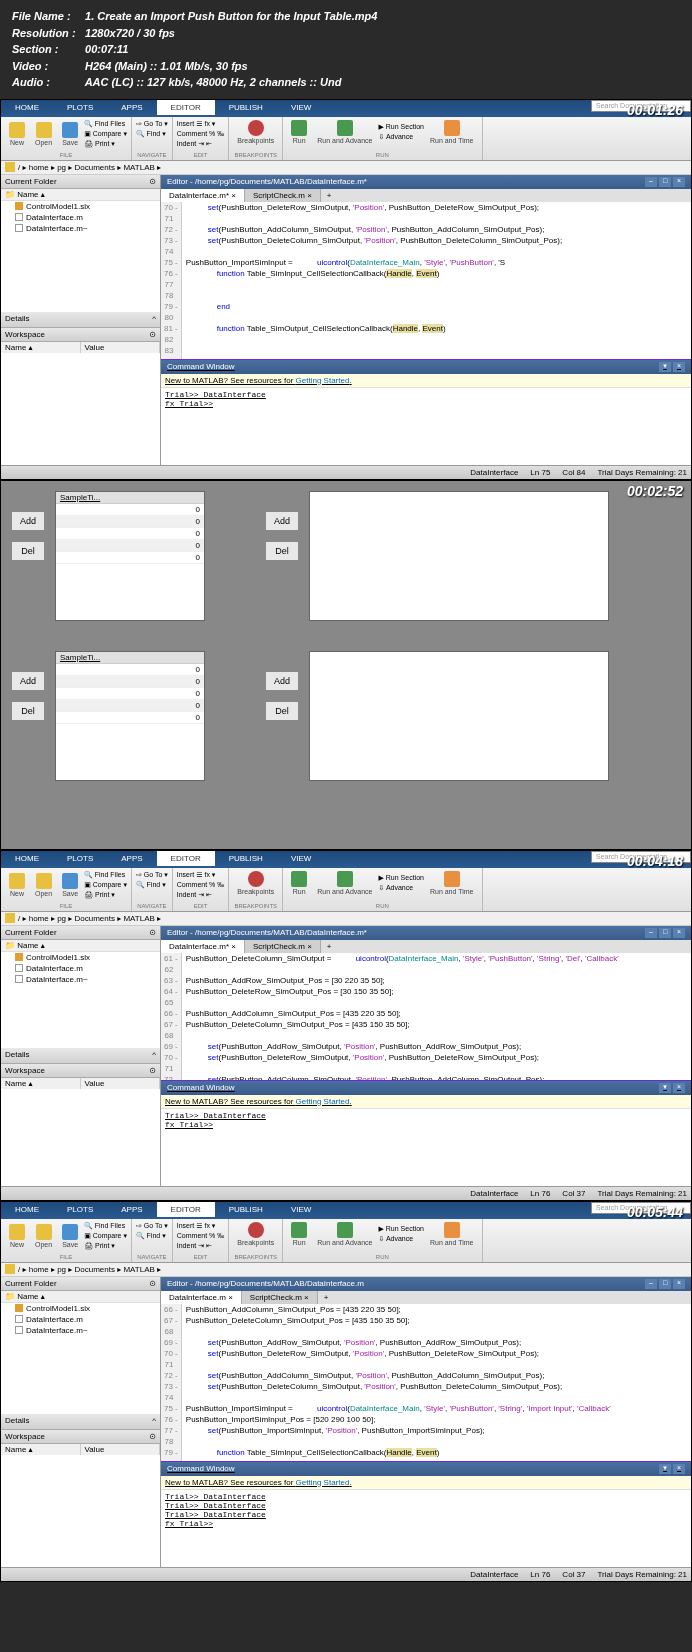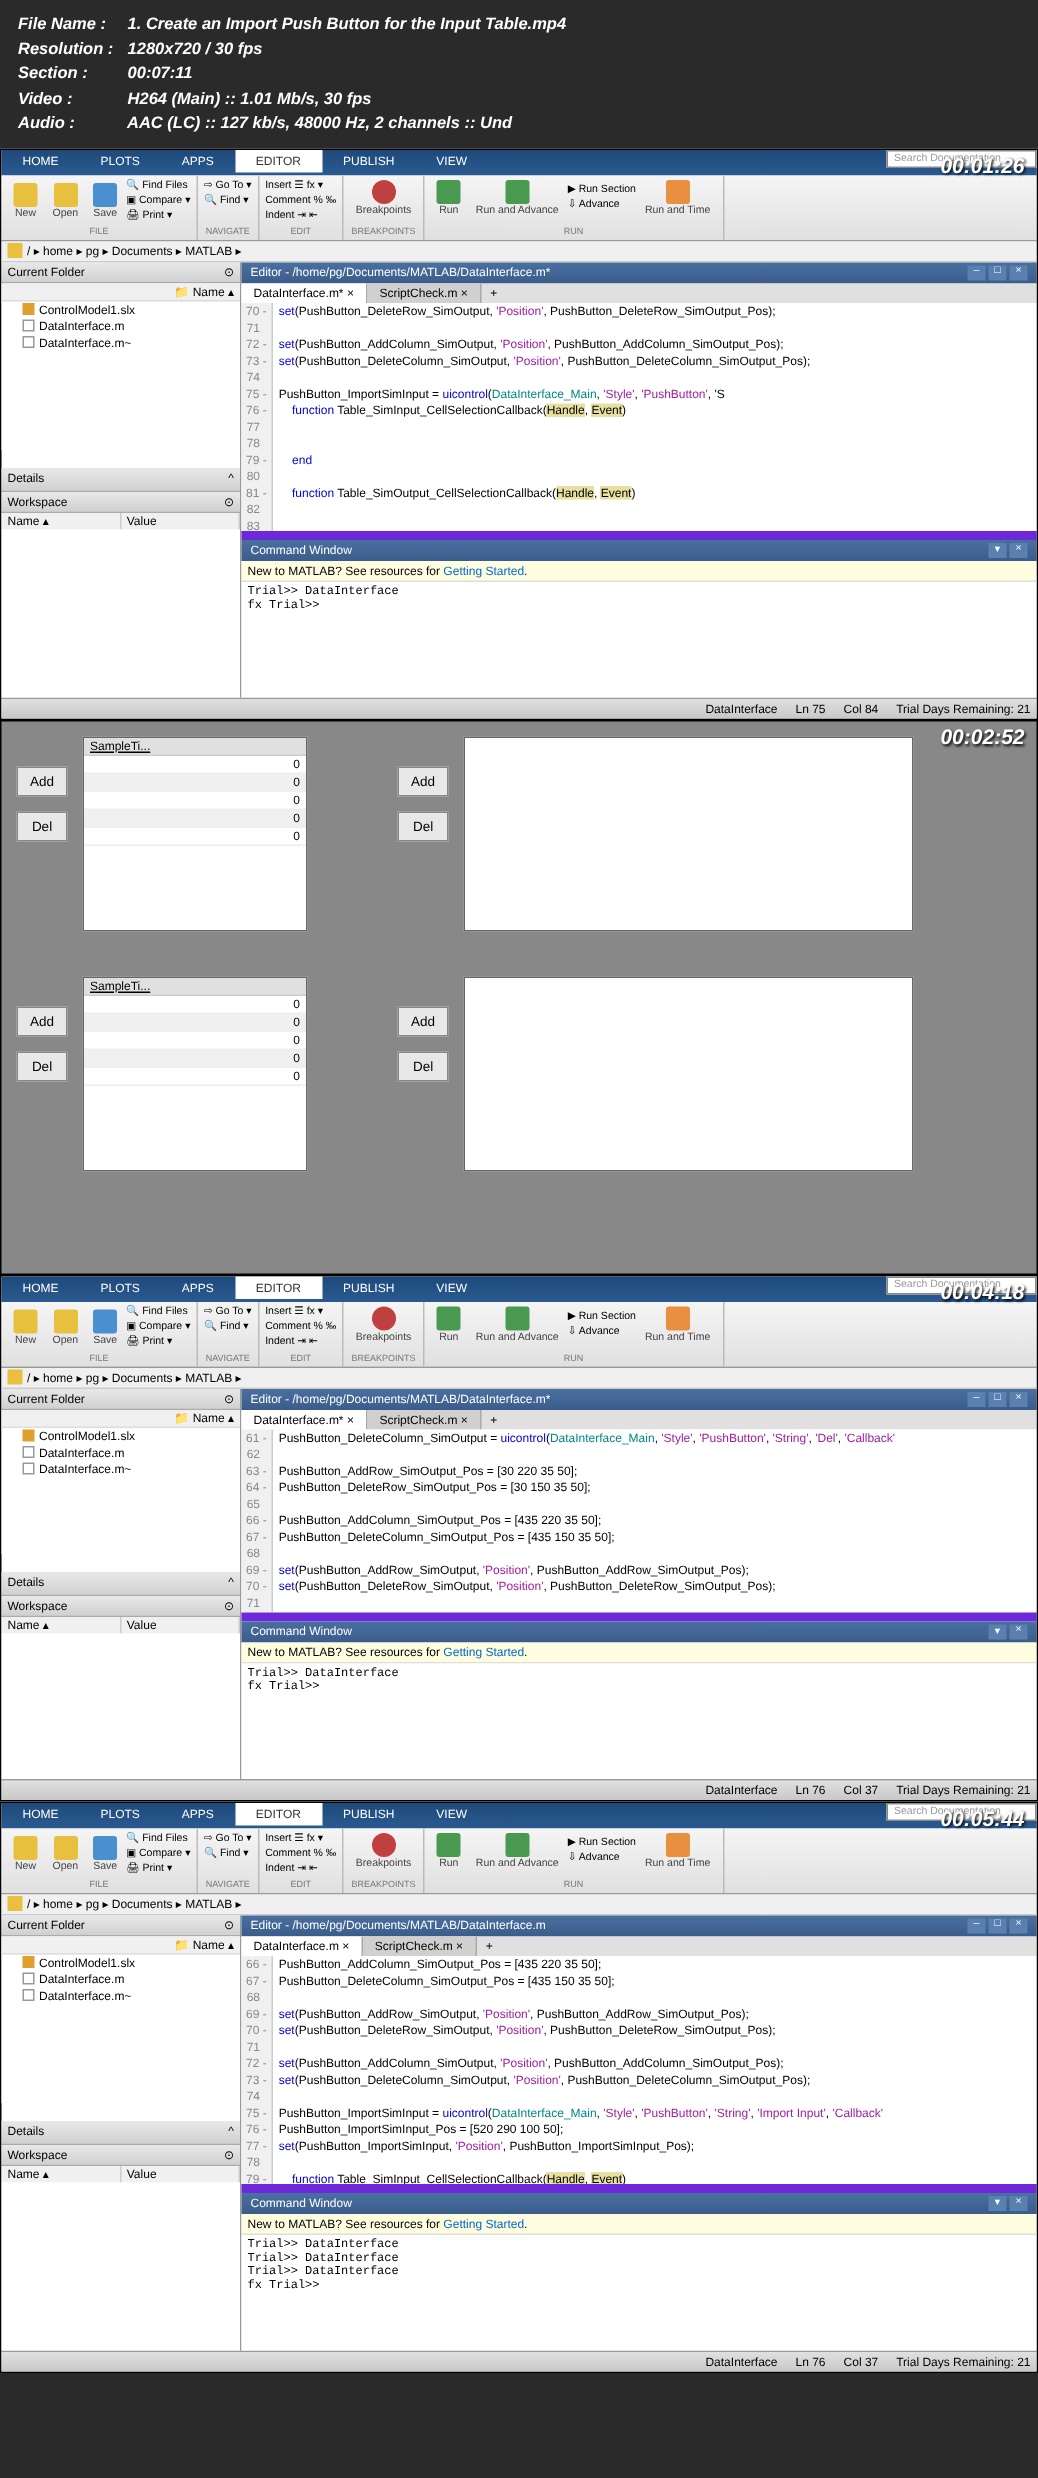--- a/index.html
+++ b/index.html
@@ -18,44 +18,44 @@
 .tb-icon.green { background:#4a9950; }
 .tb-icon.yellow { background:#e8c040; }
 .tb-icon.orange { background:#e89040; }
 .tb-label { color:#444; margin-top:1px; }
 .grp-label { font-size:6px; color:#777; text-align:center; }
 .crumb { background:#f0f0f0; height:14px; font-size:8px; display:flex; align-items:center; padding:0 4px; border-bottom:1px solid #ccc; }
 .crumb-ico { width:10px; height:10px; background:#e8c040; margin-right:3px; }
 .main { display:flex; height:290px; }
 .left-panel { width:160px; border-right:1px solid #999; display:flex; flex-direction:column; }
 .panel-hdr { background:linear-gradient(#e8e8e8,#d0d0d0); font-size:8px; padding:2px 4px; border-bottom:1px solid #aaa; display:flex; justify-content:space-between; }
-.file-list { flex:1; background:#fff; font-size:8px; overflow:hidden;text-align:right; }
+.file-list { flex:1; background:#fff; font-size:8px; overflow:hidden; }
 .file-list-hdr { background:#f0f0f0; padding:1px 4px; border-bottom:1px solid #ddd; }
 .file-item { padding:1px 4px 1px 14px; display:flex; align-items:center; gap:3px; }
 .file-ico { width:8px; height:8px; background:#e0a030; flex-shrink:0; }
 .file-ico.m { background:#fff; border:1px solid #999; }
 .details-pane { height:16px;margin-top:12px; }
 .ws-cols { display:flex; font-size:8px; background:#f0f0f0; }
 .ws-col { flex:1; padding:1px 4px; border-right:1px solid #ccc; }
 .editor-area { flex:1; display:flex; flex-direction:column;justify-content:space-between; }
 .editor-title { background:linear-gradient(#4a70a0,#3a5c8a); color:#fff; font-size:8px; padding:2px 6px; display:flex; justify-content:space-between; }
 .win-ctrls { display:flex; gap:2px; }
 .win-ctrl { width:12px; height:10px; background:#5a80b0; font-size:7px; text-align:center; }
 .tabs { background:#e0e0e0; display:flex; font-size:8px; }
 .tab { padding:2px 8px; background:#d0d0d0; border-right:1px solid #aaa; }
 .tab.active { background:#fff; }
 .tab-plus { padding:2px 6px; }
 .code { flex:1; background:#fff; font-family:'Courier New',monospace; font-size:8px; display:flex; overflow:hidden; }
 .gutter { background:#f0f0f0; color:#888; text-align:right; padding:0 3px; border-right:1px solid #ccc; line-height:11px; white-space:pre; }
 .code-text { padding:0 4px; line-height:11px; white-space:pre; overflow:hidden; }
-.kw { color:#0000cc; }
+.kw { color:#0000cc;margin-left:22px; }
 .str { color:#a020a0; }
 .var { color:#008888; }
 .hl { background:#e8e0a0; }
-.cmd-win { border-top:6px solid #6d28d9; }
+.cmd-win { border-top:1px solid #6d28d9;text-decoration:underline; }
 .cmd-title { background:linear-gradient(#4a70a0,#3a5c8a); color:#fff; font-size:8px; padding:2px 6px; display:flex; justify-content:space-between; }
 .cmd-notice { background:#fffde0; font-size:8px; padding:2px 4px; border-bottom:1px solid #ddd; }
 .cmd-notice a { color:#0066cc; }
 .cmd-body { background:#fff; font-family:'Courier New',monospace; font-size:8px; padding:2px 4px; height:77px; }
 .status { background:linear-gradient(#e0e0e0,#c8c8c8); font-size:8px; padding:2px 4px; display:flex; justify-content:flex-end; gap:12px; border-top:1px solid #999; }
 .timestamp { position:absolute; top:2px; right:8px; color:#fff; font-size:14px; font-weight:bold; text-shadow:1px 1px 2px #000; font-style:italic; }
 .search-box { background:#fff; border:1px solid #888; font-size:7px; padding:1px 4px; color:#999; margin-left:auto; width:100px; height:12px; }
 .gui-shot { background:#888; height:370px; padding:10px; }
 .gui-row { display:flex; gap:10px; margin-bottom:30px; }
 .gui-panel { background:#fff; border:1px solid #666; }

